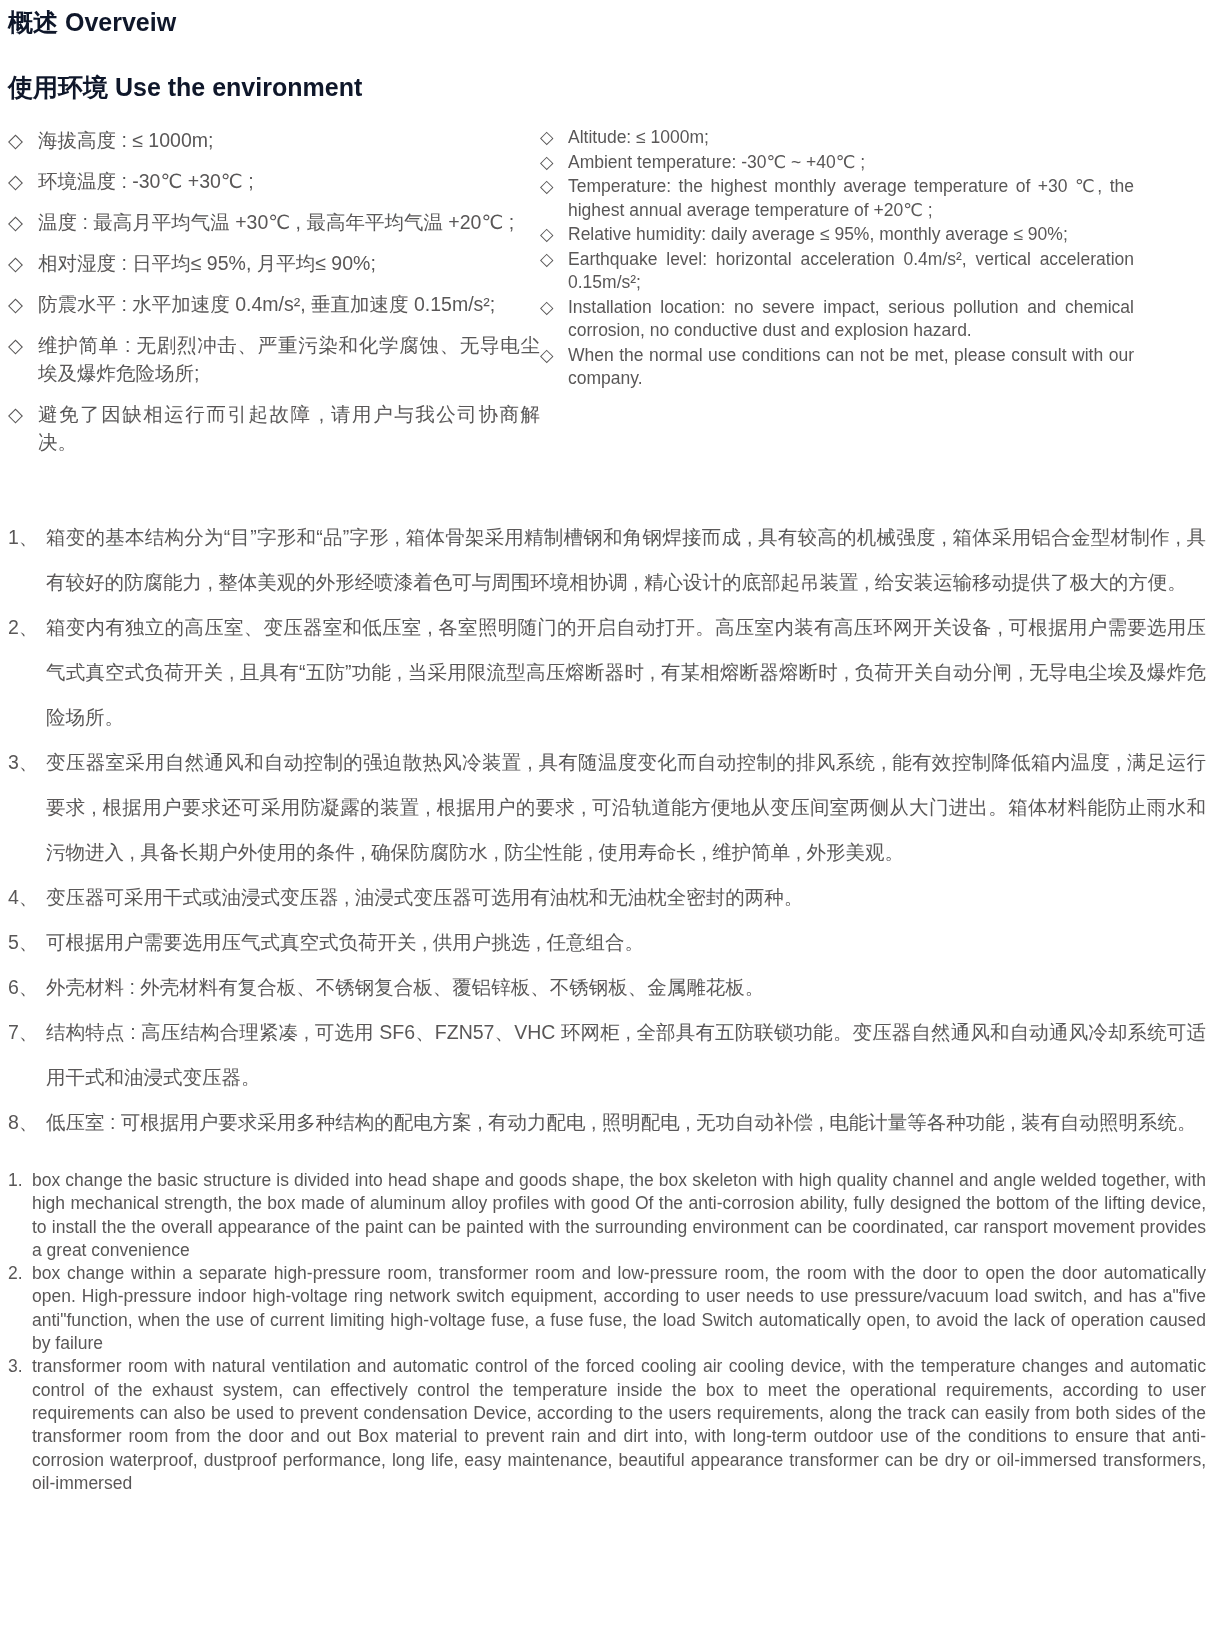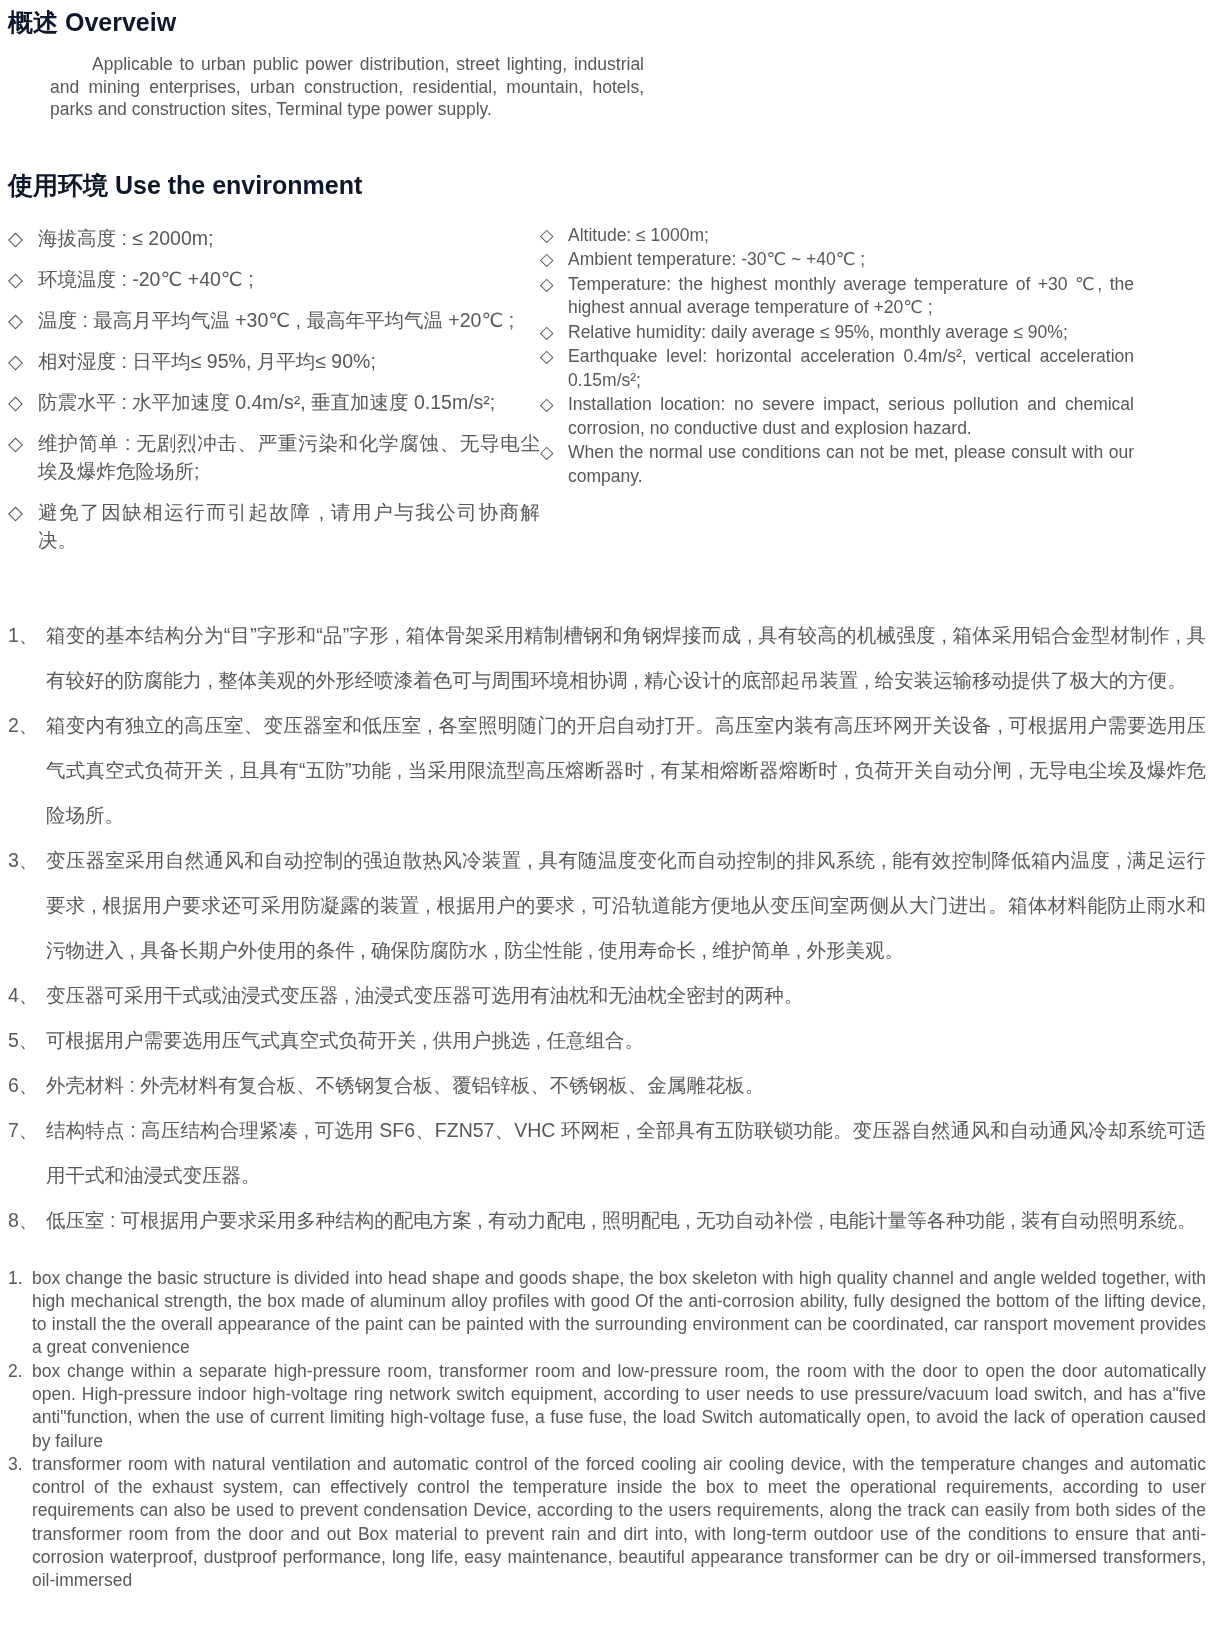--- a/index.html
+++ b/index.html
@@ -35,21 +35,21 @@
   }
   .overview-en p{
     font-size:17.5px;
     line-height:22.5px;
     margin:0;
     text-indent:2.4em;
     text-align:justify;
   }
 
   
-  .env-section{margin-top:48px;}
+  .env-section{margin-top:18px;}
   .env-row{margin-top:22px;}
   .env-list{list-style:none;margin:0;padding:0;}
   .env-list li{display:flex;}
   .env-zh li{font-size:19.5px;line-height:28px;margin-bottom:13px;}
   .env-zh .li-text{padding-top:0;}
   .env-en li{font-size:17.5px;line-height:23.5px;margin-bottom:1px;}
   .bullet{flex:0 0 30px;}
   .env-en .bullet{flex:0 0 28px;}
   .li-text{flex:1;text-align:justify;}
 
@@ -69,39 +69,38 @@
 
 <div class="page">
 
   <section>
     <h2 class="section-heading">概述 Overveiw</h2>
 
     <div class="two-col overview-row">
       <div class="col-right overview-en">
 
 
-          <p>Applicable to urban public power distribution, street lighting, industrial and mining enterprises, urban construction, residential, mountain, hotels, parks and construction sites, Terminal type power supply.</p>
         </div>
     </div>
   </section>
 
   <section class="env-section">
     <h2 class="section-heading">使用环境 Use the environment</h2>
 
     <div class="two-col env-row">
       <ul class="env-list env-zh col-left">
 
           <li>
             <span class="bullet">◇</span>
-            <span class="li-text">海拔高度 : ≤ 2000m;</span>
-          </li>
-
-          <li>
-            <span class="bullet">◇</span>
-            <span class="li-text">环境温度 : -20℃ +40℃ ;</span>
+            <span class="li-text">海拔高度 : ≤ 1000m;</span>
+          </li>
+
+          <li>
+            <span class="bullet">◇</span>
+            <span class="li-text">环境温度 : -30℃ +30℃ ;</span>
           </li>
 
           <li>
             <span class="bullet">◇</span>
             <span class="li-text">温度 : 最高月平均气温 +30℃ , 最高年平均气温 +20℃ ;</span>
           </li>
 
           <li>
             <span class="bullet">◇</span>
             <span class="li-text">相对湿度 : 日平均≤ 95%, 月平均≤ 90%;</span>

